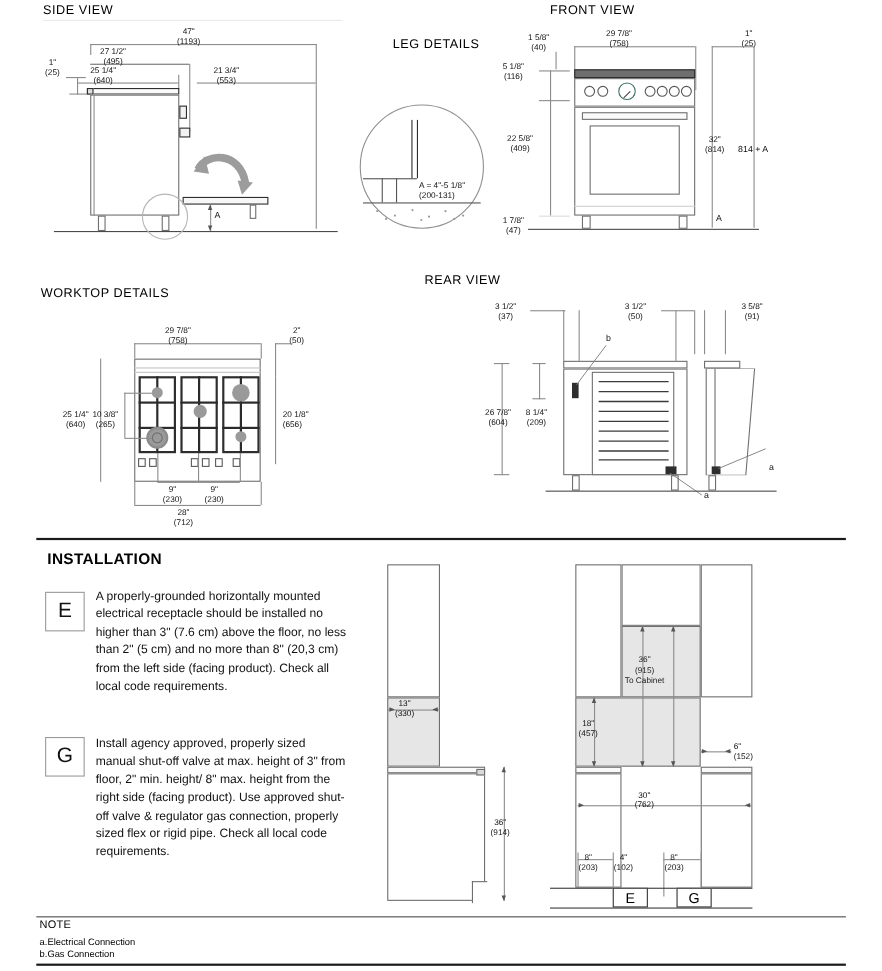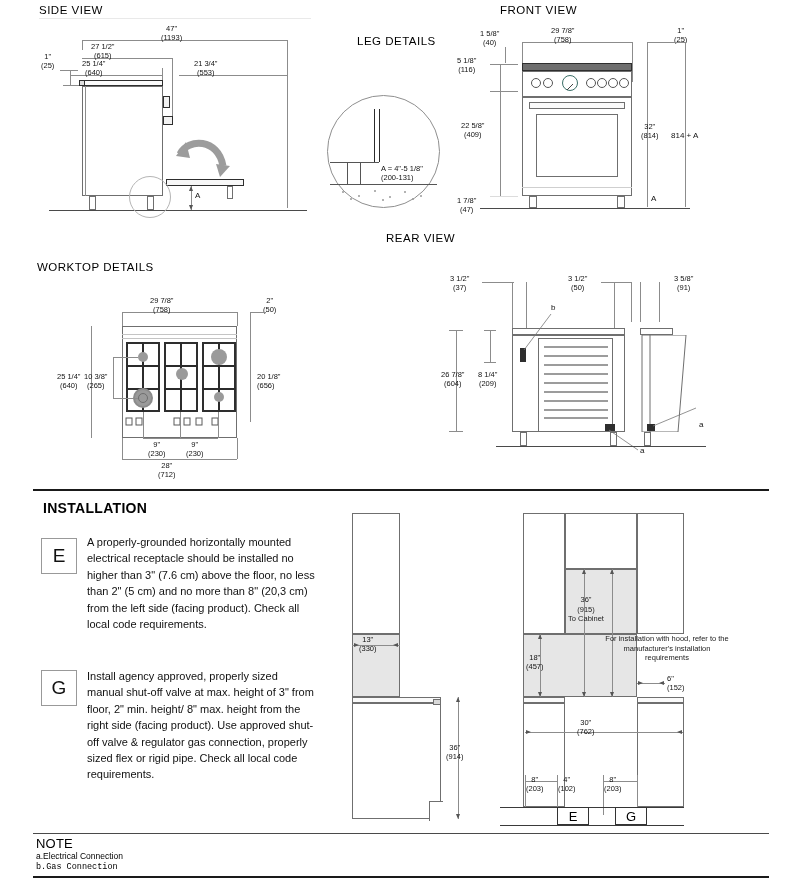--- a/index.html
+++ b/index.html
@@ -29,21 +29,21 @@
   .circ{position:absolute;border-radius:50%;box-sizing:border-box;}
   
   .rule{position:absolute;background:#1a1a1a;height:2px;}
   .rule-thin{position:absolute;background:#4a4a4a;height:1px;}
   
   .sec-title{font-size:14px;font-weight:bold;letter-spacing:.3px;}
   .codebox{position:absolute;border:1px solid #999;box-sizing:border-box;
            display:flex;align-items:center;justify-content:center;
            font-size:19px;color:#111;background:#fff;}
   .para{position:absolute;font-size:11px;line-height:16.4px;color:#111;}
-  .note-t{font-size:13px;letter-spacing:.2px;}
+  .note-t{font-size:10px;letter-spacing:.2px;}
   .note-l{font-size:8.5px;line-height:10.5px;}
   .ctext{position:absolute;font-size:7.5px;line-height:9.5px;text-align:center;color:#222;}
   .eg{position:absolute;border:1px solid #333;box-sizing:border-box;display:flex;
       align-items:center;justify-content:center;font-size:13px;background:#fff;}
 </style>
 </head>
 <body>
 
 <div class="abs vt" style="left:39px;top:4px;">SIDE VIEW</div>
 <div class="abs" style="left:39px;top:18px;width:272px;height:222px;">
@@ -54,21 +54,21 @@
   <div class="ln vl" style="left:248px;top:22px;height:168px;"></div>
   <div class="abs dim" style="left:122px;top:6px;">
     <b>47"</b>
     <b>(1193)</b>
   </div>
 
   <div class="ln hl" style="left:43px;top:40px;width:90px;"></div>
   <div class="ln hl" style="left:43px;top:40px;width:90px;"></div>
   <div class="abs dim" style="left:52px;top:24px;">
     <b>27 1/2"</b>
-    <b>(615)</b>
+    <b>(495)</b>
   </div>
   <div class="ln vl" style="left:133px;top:40px;height:62px;"></div>
 
   <div class="ln hl" style="left:31px;top:57px;width:92px;"></div>
   <div class="abs dim" style="left:43px;top:41px;">
     <b>25 1/4"</b>
     <b>(640)</b>
   </div>
   <div class="ln vl" style="left:123px;top:50px;height:14px;"></div>
 
@@ -322,21 +322,21 @@
 
   <div class="ln hl" style="left:62px;top:159px;width:115px;"></div>
   <div class="ln vl" style="left:62px;top:138px;height:21px;"></div>
   <div class="ln vl" style="left:177px;top:138px;height:21px;"></div>
   <div class="abs dim" style="left:98px;top:161px;">
     <b>28"</b>
     <b>(712)</b>
   </div>
 </div>
 
-<div class="abs vt" style="left:386px;top:232px;">REAR VIEW</div>
+<div class="abs vt" style="left:386px;top:249px;">REAR VIEW</div>
 <div class="abs" style="left:386px;top:270px;width:410px;height:190px;">
 
   <div class="abs dim" style="left:64px;top:4px;">
     <b>3 1/2"</b>
     <b>(37)</b>
   </div>
   <div class="ln hl" style="left:96px;top:12px;width:32px;"></div>
   <div class="ln vl" style="left:126px;top:12px;height:52px;"></div>
   <div class="ln vl" style="left:140px;top:12px;height:52px;"></div>
   <div class="abs dim" style="left:182px;top:4px;">
@@ -475,21 +475,20 @@
   <div class="ar ar-d" style="left:237px;top:179px;"></div>
   <div class="abs ctext" style="left:212px;top:82px;width:58px;">
     <span>36"</span><br>
     <span>(915)</span><br>
     <span>To Cabinet</span>
   </div>
   <div class="ln vl" style="left:267px;top:56px;height:128px;"></div>
   <div class="ar ar-u" style="left:265px;top:56px;"></div>
   <div class="ar ar-d" style="left:265px;top:179px;"></div>
 
-  <div class="abs ctext" style="left:258px;top:121px;width:128px;">For installation with hood, refer to the manufacturer's installation requirements</div>
 
   <div class="ln hl" style="left:292px;top:170px;width:28px;"></div>
   <div class="ar ar-r" style="left:293px;top:168px;"></div>
   <div class="ar ar-l" style="left:314px;top:168px;"></div>
   <div class="abs dim" style="left:322px;top:161px;text-align:left;">
     <b>6"</b>
     <b>(152)</b>
   </div>
 
   <div class="box" style="left:178px;top:184px;width:42px;height:6px;background:#fafafa;"></div>
@@ -526,14 +525,14 @@
 
   <div class="ln hl" style="left:155px;top:294px;width:184px;background:#3a3a3a;"></div>
   <div class="eg" style="left:212px;top:294px;width:32px;height:18px;">E</div>
   <div class="eg" style="left:270px;top:294px;width:32px;height:18px;">G</div>
   <div class="ln hl" style="left:155px;top:312px;width:184px;background:#3a3a3a;"></div>
 </div>
 
 <div class="rule-thin" style="left:33px;top:833px;width:736px;"></div>
 <div class="abs note-t" style="left:36px;top:836px;">NOTE</div>
 <div class="abs note-l" style="left:36px;top:851px;">a.Electrical Connection</div>
-<div class="abs note-l" style="left:36px;top:862px;font-family:Liberation Mono, monospace;">b.Gas Connection</div>
+<div class="abs note-l" style="left:36px;top:862px;">b.Gas Connection</div>
 <div class="rule" style="left:33px;top:876px;width:736px;"></div>
 
 </body></html>

